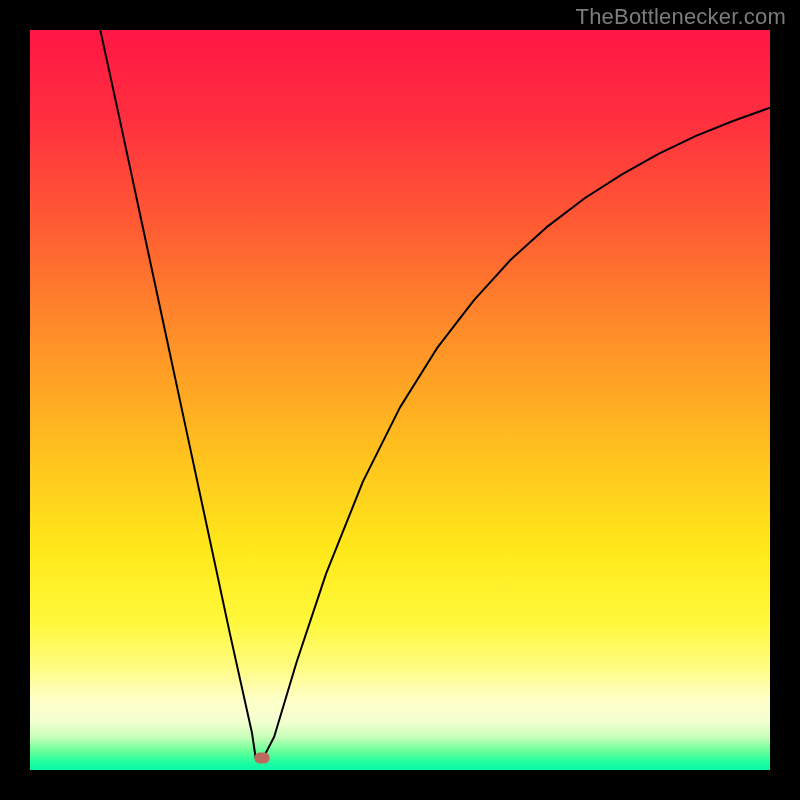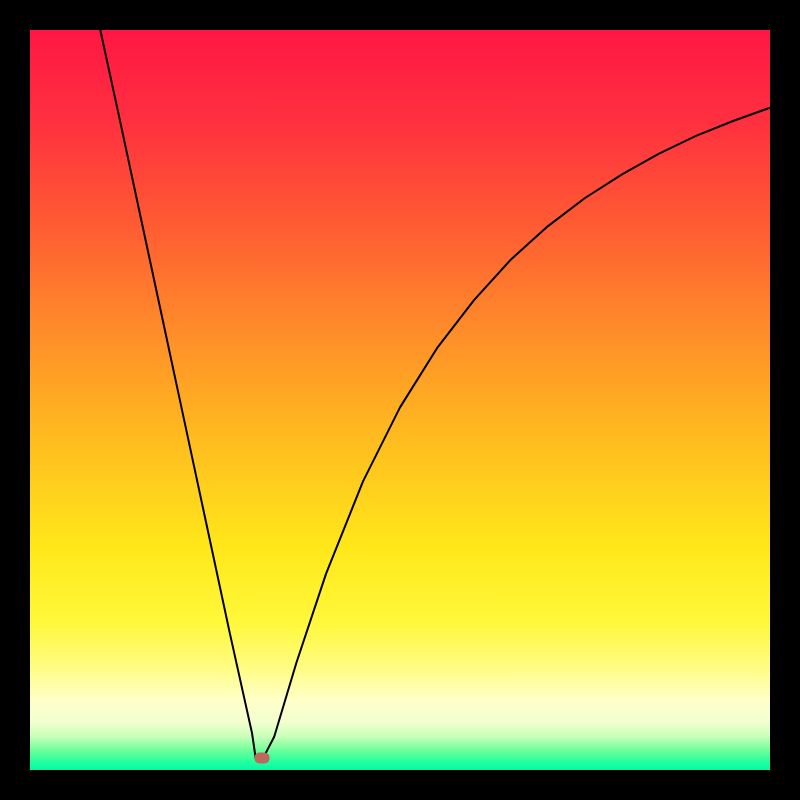--- a/index.html
+++ b/index.html
@@ -55,20 +55,21 @@
     height: 11px;
     background: #bb6a5d;
     border-radius: 5px;
     transform: translate(-50%, -50%);
   }
 </style>
 </head>
 <body>
 
 <div class="frame">
+  <div class="watermark">TheBottlenecker.com</div>
 
   <div class="plot-area">
     <svg class="gradient" viewBox="0 0 100 100" preserveAspectRatio="none">
       <defs>
         <linearGradient id="grad" x1="0" y1="0" x2="0" y2="1">
             <stop offset="0%" stop-color="#ff1744"></stop>
             <stop offset="12%" stop-color="#ff2f3f"></stop>
             <stop offset="26%" stop-color="#ff5a33"></stop>
             <stop offset="40%" stop-color="#ff8a2a"></stop>
             <stop offset="55.00000000000001%" stop-color="#ffbb1f"></stop>

